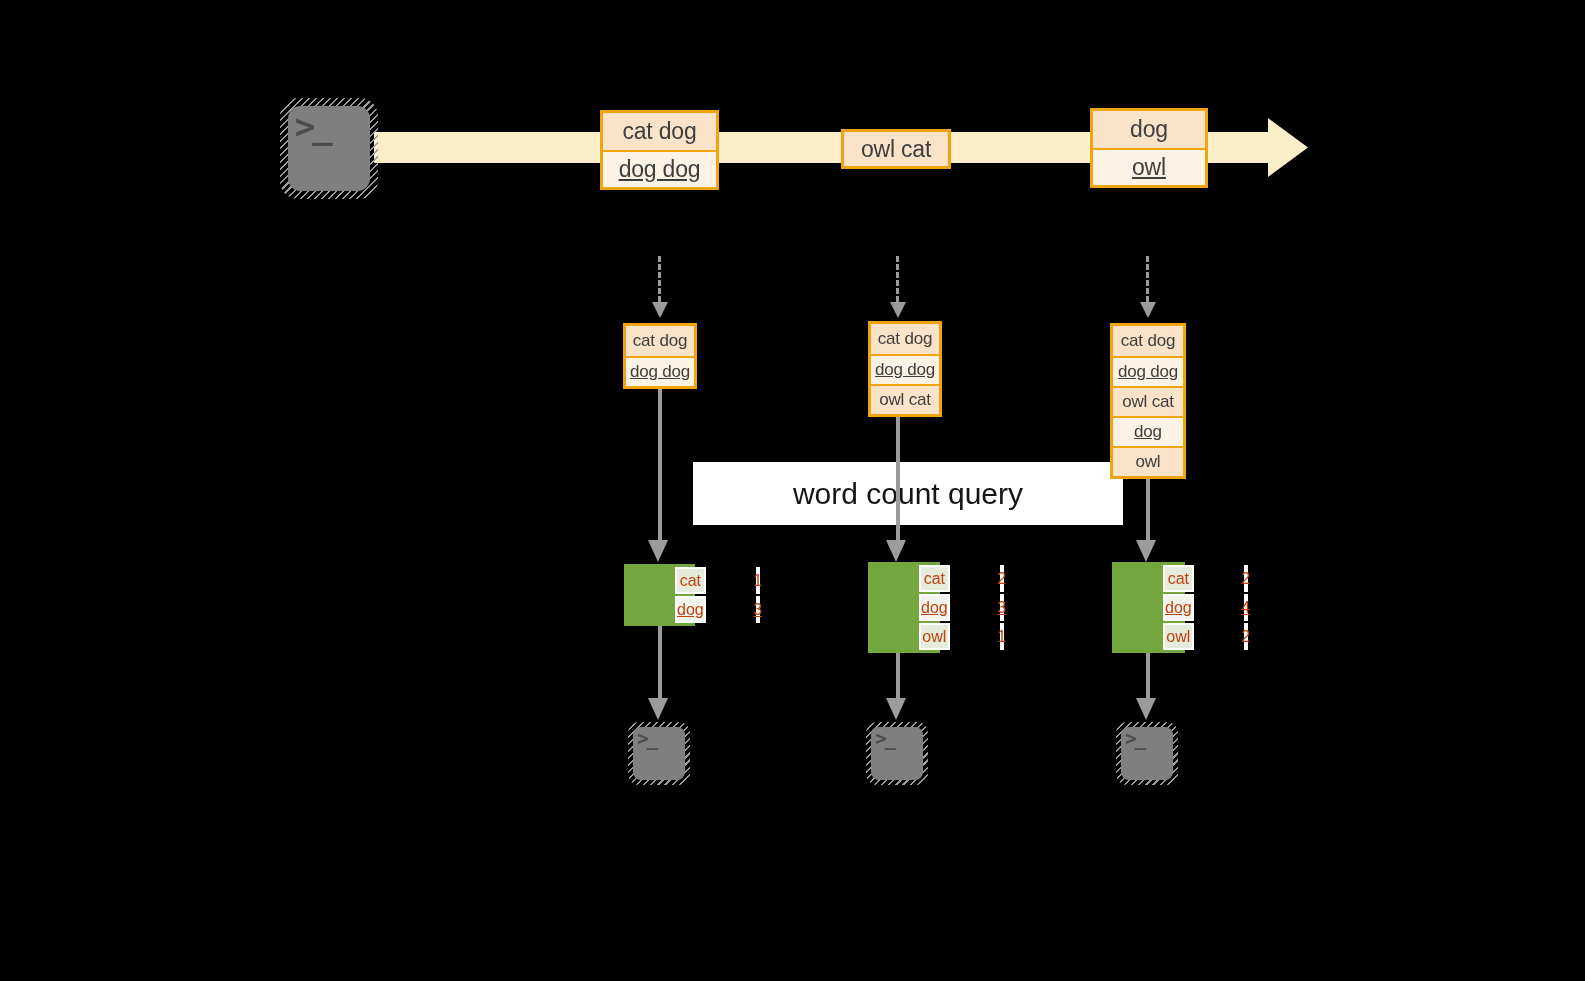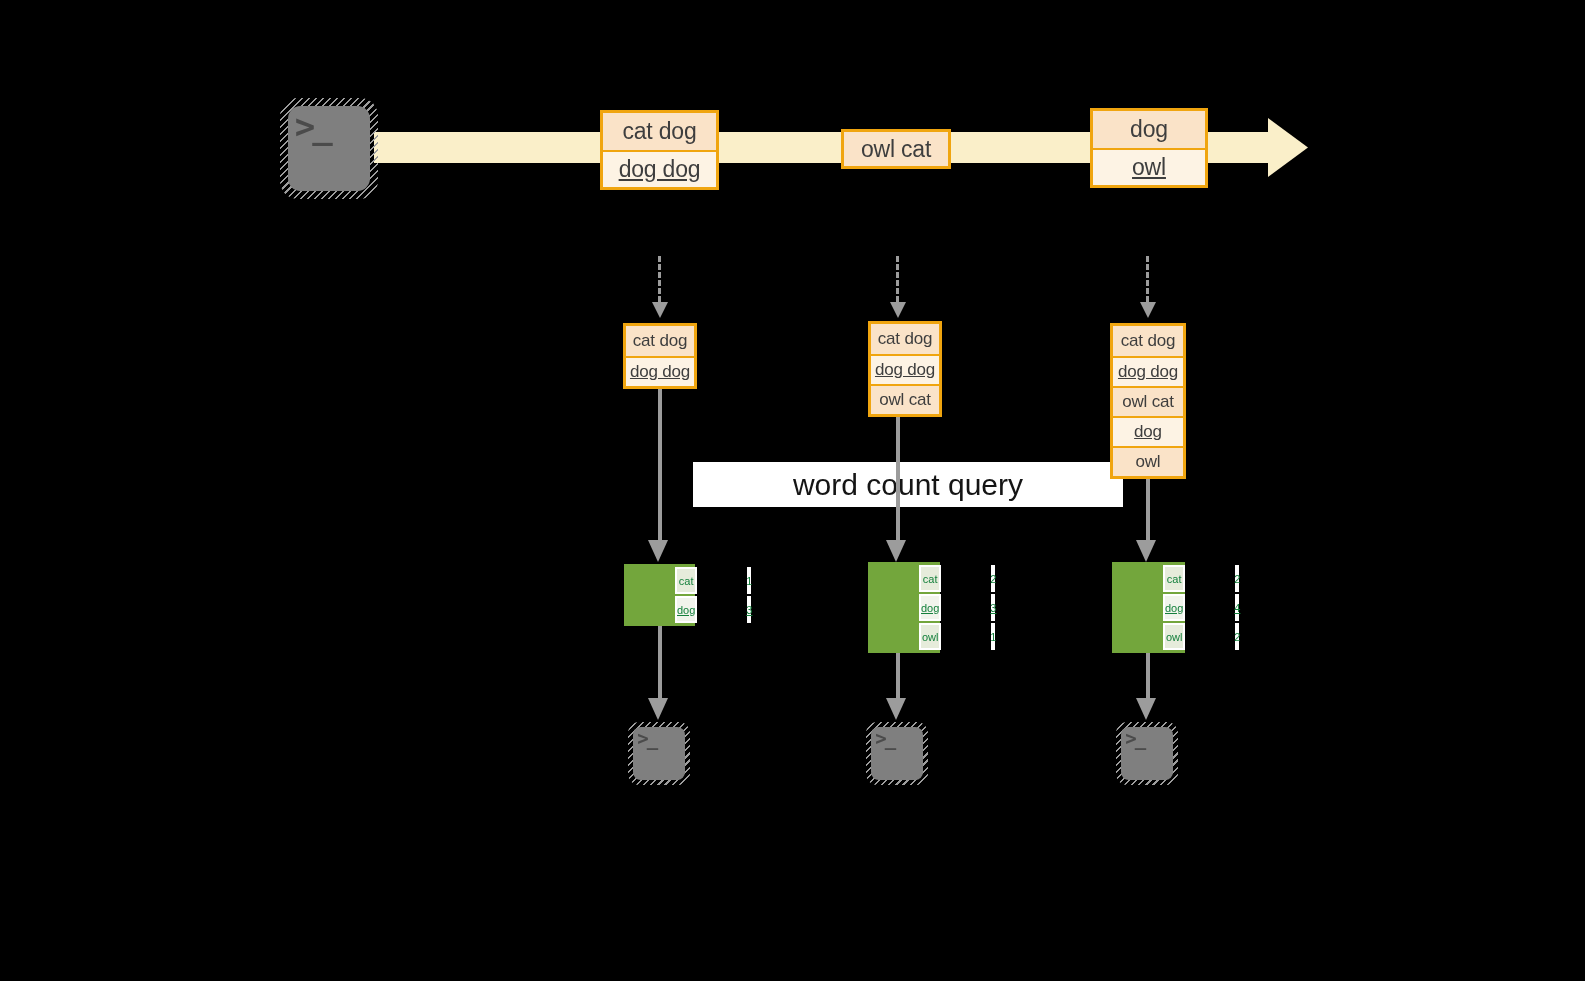--- a/index.html
+++ b/index.html
@@ -49,21 +49,21 @@
 
   
   .query-band{position:absolute;background:#ffffff;z-index:1;
     display:flex;align-items:center;justify-content:center;}
   .query-band span{font-size:30px;color:var(--query-ink);letter-spacing:0;}
 
   
   .gtable{position:absolute;box-sizing:border-box;border:3px solid var(--green);
     background:var(--green);display:grid;gap:2px;z-index:3;}
   .gcell{border:2px solid #ffffff;box-sizing:border-box;display:flex;
-    align-items:center;justify-content:center;font-size:11px;color:#15803d;margin-left:48px;}
+    align-items:center;justify-content:center;font-size:16px;color:#c2410c;margin-left:48px;}
   .gcell.dark{background:var(--cell-dark);}
   .gcell.light{background:var(--cell-light);}
 
   
   .term{position:absolute;z-index:3;}
   .term .hatch{position:absolute;inset:0;border-radius:18%;
     background:repeating-linear-gradient(135deg,#9d9d9d 0 1.5px,rgba(0,0,0,0) 1.5px 5px);}
   .term .body{position:absolute;inset:8%;background:var(--terminal-gray);border-radius:15%;}
   .term .glyph{position:absolute;left:15%;top:8%;color:#4b4b4b;font-weight:bold;
     font-family:"DejaVu Sans Mono","Liberation Mono",monospace;letter-spacing:-3px;}
@@ -113,21 +113,21 @@
     <div class="row dark">owl cat</div>
   </div>
   <div class="gold-box state" style="left:1110px;top:323px;width:76px;height:156px">
     <div class="row dark">cat dog</div>
     <div class="row light">dog dog</div>
     <div class="row dark">owl cat</div>
     <div class="row light">dog</div>
     <div class="row dark">owl</div>
   </div>
 
-  <div class="query-band" style="left:693px;top:462px;width:430px;height:45px">
+  <div class="query-band" style="left:693px;top:462px;width:430px;height:63px">
     <span>word count query</span>
   </div>
 
   <div class="sline" style="left:658px;top:389px;height:151px"></div>
   <div class="tri-down" style="left:648px;top:540px;width:20px;height:22px"></div>
   <div class="sline" style="left:896px;top:417px;height:123px"></div>
   <div class="tri-down" style="left:886px;top:540px;width:20px;height:22px"></div>
   <div class="sline" style="left:1146px;top:479px;height:61px"></div>
   <div class="tri-down" style="left:1136px;top:540px;width:20px;height:22px"></div>
 

